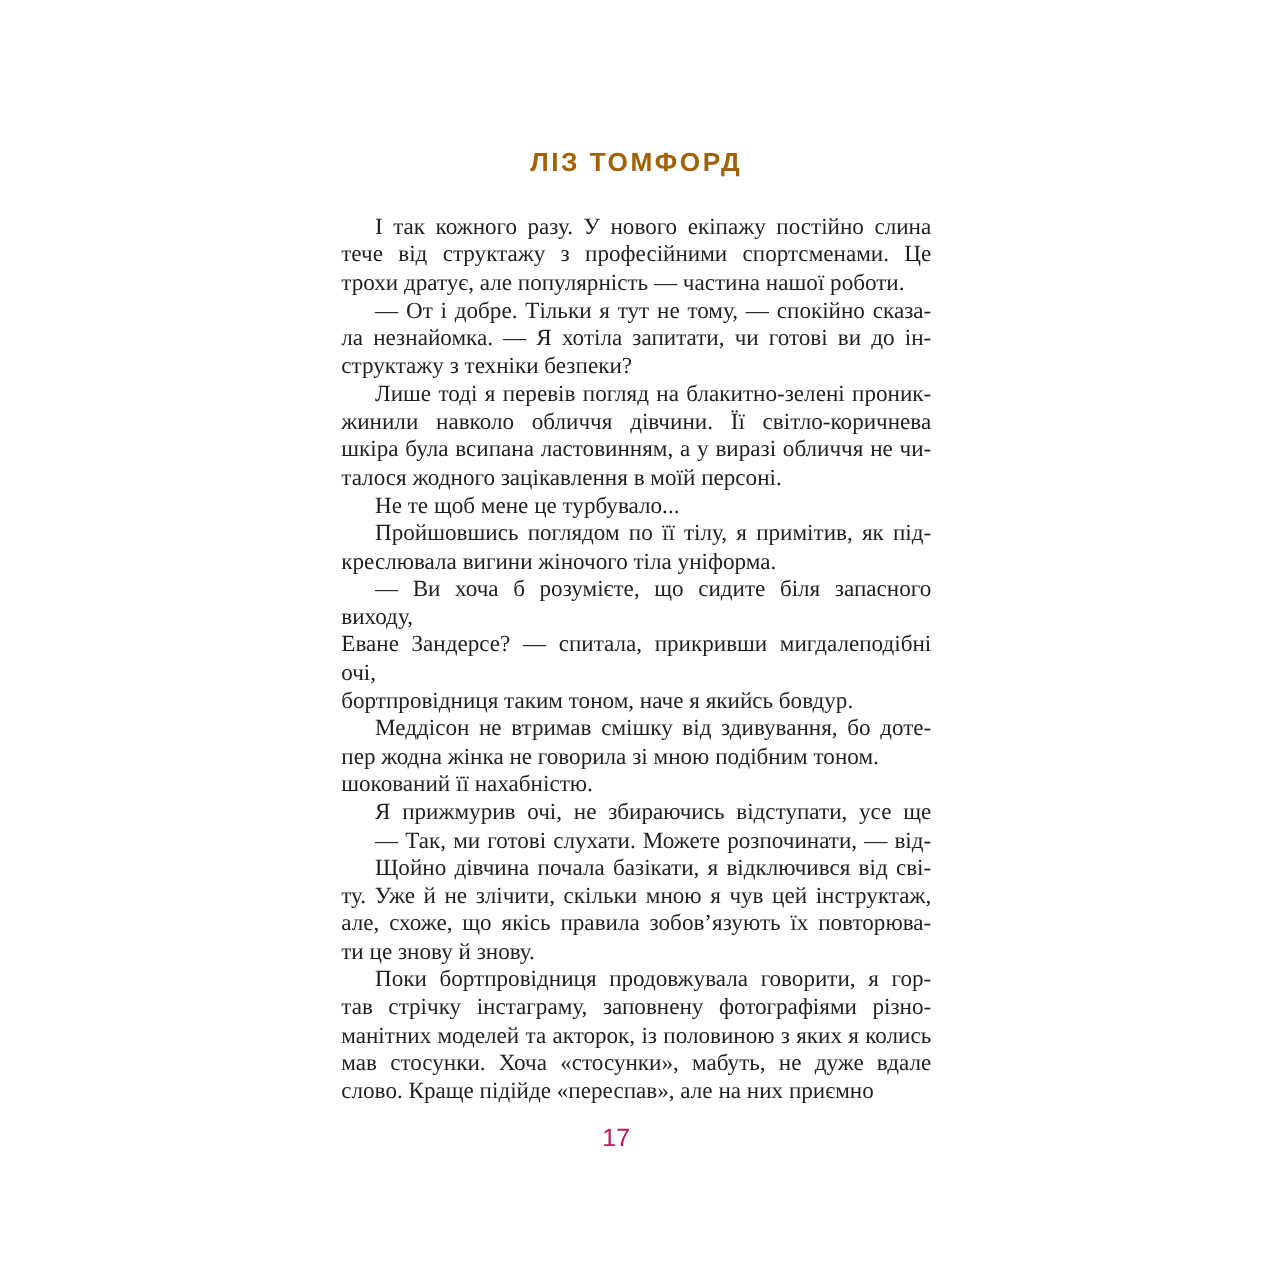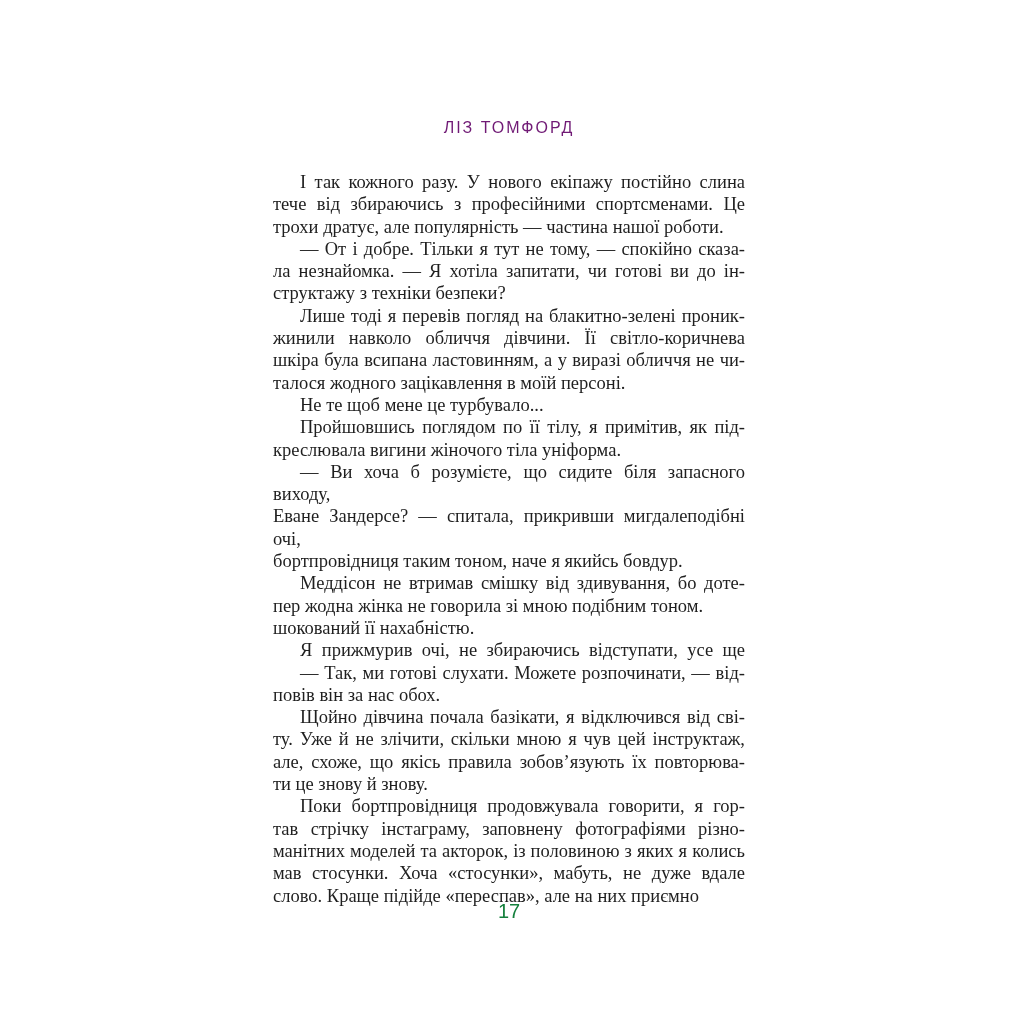--- a/index.html
+++ b/index.html
@@ -10,24 +10,24 @@
     background: #ffffff;
     overflow: hidden;
   }
   .running-header {
     position: absolute;
     top: 119px;
     left: 273px;
     width: 472px;
     text-align: center;
     font-family: "Liberation Sans", sans-serif;
-    font-size: 16px;
-    font-weight: 400;
+    font-size: 21px;
+    font-weight: 700;
     letter-spacing: 2px;
-    color: #701a75;
+    color: #a16207;
     white-space: nowrap;
   }
   .text-block {
     position: absolute;
     top: 171px;
     left: 273px;
     width: 472px;
     font-family: "Liberation Serif", serif;
     font-size: 18.5px;
     line-height: 22.3px;
@@ -39,38 +39,38 @@
     text-align: justify;
     text-align-last: justify;
     overflow: hidden;
     white-space: normal;
   }
   .line.para-start { text-indent: 27px; }
   .line.para-end { text-align-last: left; }
   .page-number {
     position: absolute;
     top: 900px;
-    left: 273px;
+    left: 257px;
     width: 472px;
     text-align: center;
     font-family: "Liberation Sans", sans-serif;
     font-size: 20px;
-    color: #15803d;
+    color: #be185d;
   }
 </style>
 </head>
 <body>
 
 <div class="page">
   <div class="running-header">ЛІЗ ТОМФОРД</div>
 
   <div class="text-block">
       <div class="paragraph">
         <div class="line para-start">І так кожного разу. У нового екіпажу постійно слина</div>
-        <div class="line">тече від збираючись з професійними спортсменами. Це</div>
+        <div class="line">тече від структажу з професійними спортсменами. Це</div>
         <div class="line para-end">трохи дратує, але популярність — частина нашої роботи.</div>
       </div>
       <div class="paragraph">
         <div class="line para-start">— От і добре. Тільки я тут не тому, — спокійно сказа-</div>
         <div class="line">ла незнайомка. — Я хотіла запитати, чи готові ви до ін-</div>
         <div class="line para-end">структажу з техніки безпеки?</div>
       </div>
       <div class="paragraph">
         <div class="line para-start">Лише тоді я перевів погляд на блакитно-зелені проник-</div>
         <div class="line">жинили навколо обличчя дівчини. Її світло-коричнева</div>
@@ -92,21 +92,20 @@
       <div class="paragraph">
         <div class="line para-start">Меддісон не втримав смішку від здивування, бо доте-</div>
         <div class="line para-end">пер жодна жінка не говорила зі мною подібним тоном.</div>
       </div>
       <div class="paragraph">
         <div class="line para-end">шокований її нахабністю.</div>
         <div class="line para-start">Я прижмурив очі, не збираючись відступати, усе ще</div>
       </div>
       <div class="paragraph">
         <div class="line para-start">— Так, ми готові слухати. Можете розпочинати, — від-</div>
-        <div class="line para-end">повів він за нас обох.</div>
       </div>
       <div class="paragraph">
         <div class="line para-start">Щойно дівчина почала базікати, я відключився від сві-</div>
         <div class="line">ту. Уже й не злічити, скільки мною я чув цей інструктаж,</div>
         <div class="line">але, схоже, що якісь правила зобов’язують їх повторюва-</div>
         <div class="line para-end">ти це знову й знову.</div>
       </div>
       <div class="paragraph">
         <div class="line para-start">Поки бортпровідниця продовжувала говорити, я гор-</div>
         <div class="line">тав стрічку інстаграму, заповнену фотографіями різно-</div>

